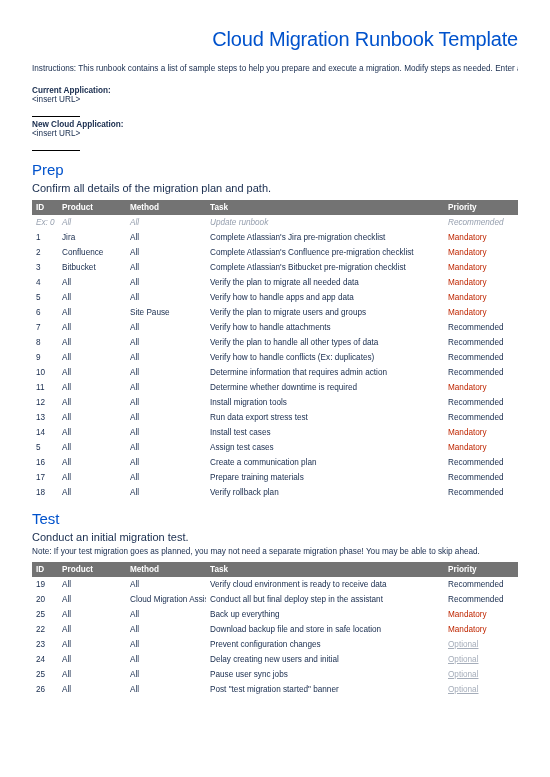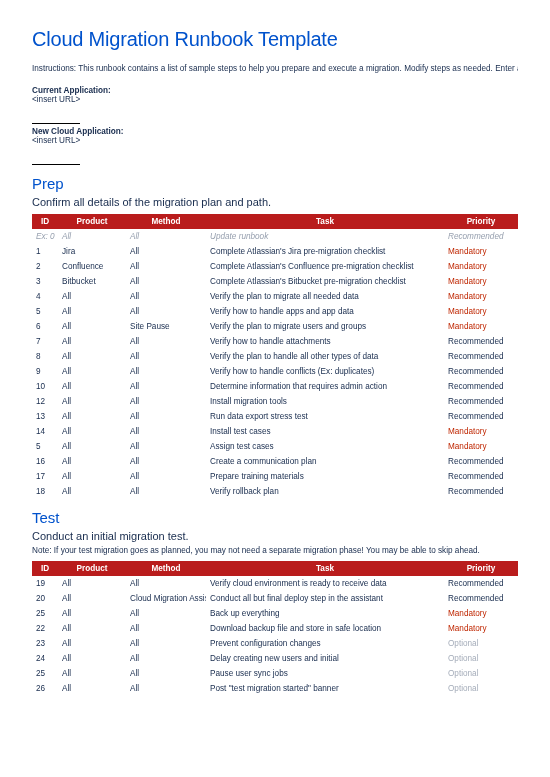--- a/index.html
+++ b/index.html
@@ -11,20 +11,21 @@
     color: #172b4d;
     background: #fff;
     width: 550px;
   }
   h1 {
     color: #0052cc;
     font-size: 20px;
     font-weight: 500;
     margin: 0 0 12px 0;
     letter-spacing: -0.2px;
+    text-align: right;
   }
   h2 {
     color: #0052cc;
     font-size: 15px;
     font-weight: 500;
     margin: 10px 0 4px 0;
   }
   .instructions {
     font-size: 8.2px;
     line-height: 1.35;
@@ -42,61 +43,61 @@
   .field-label {
     font-weight: bold;
     font-size: 8.2px;
     width: 110px;
     flex-shrink: 0;
   }
   .field-value {
     flex: 1;
     border-bottom: 1px solid #000;
     font-size: 8.2px;
-    padding-bottom: 19px;
+    padding-bottom: 12px;
   }
   .section-desc {
     font-size: 11px;
     margin: 2px 0 4px 0;
   }
   .note {
     font-size: 8.2px;
     margin: 0 0 6px 0;
     white-space: nowrap;
     overflow: hidden;
   }
   table {
     width: 100%;
     border-collapse: collapse;
     table-layout: fixed;
     font-size: 8.2px;
     margin-top: 6px;
   }
   thead th {
-    background: #b91c1c;
+    background: #737373;
     color: #fff;
     font-weight: bold;
-    text-align: center;
+    text-align: left;
     padding: 3px 4px;
   }
   tbody td {
     padding: 3px 4px;
     white-space: nowrap;
     overflow: hidden;
     vertical-align: top;
   }
   col.id     { width: 26px; }
   col.prod   { width: 68px; }
   col.method { width: 80px; }
   col.task   { width: auto; }
   col.pri    { width: 74px; }
   .example td { color: #97a0af; font-style: italic; }
   .pri-mandatory   { color: #bf2600; }
   .pri-recommended { color: #172b4d; }
-  .pri-optional    { color: #a5adba; }
+  .pri-optional    { color: #a5adba; text-decoration: underline; }
 </style>
 </head>
 <body>
 
 <h1>Cloud Migration Runbook Template</h1>
 
 <div class="instructions">Instructions: This runbook contains a list of sample steps to help you prepare and execute a migration. Modify steps as needed. Enter any additional details needed to complete the task.</div>
 
 <div class="field-row">
   <div class="field-label">Current Application:</div>
@@ -199,20 +200,27 @@
         <td class="pri-recommended">Recommended</td>
       </tr>
       <tr>
         <td>10</td>
         <td>All</td>
         <td>All</td>
         <td>Determine information that requires admin action</td>
         <td class="pri-recommended">Recommended</td>
       </tr>
       <tr>
+        <td>11</td>
+        <td>All</td>
+        <td>All</td>
+        <td>Determine whether downtime is required</td>
+        <td class="pri-mandatory">Mandatory</td>
+      </tr>
+      <tr>
         <td>12</td>
         <td>All</td>
         <td>All</td>
         <td>Install migration tools</td>
         <td class="pri-recommended">Recommended</td>
       </tr>
       <tr>
         <td>13</td>
         <td>All</td>
         <td>All</td>

